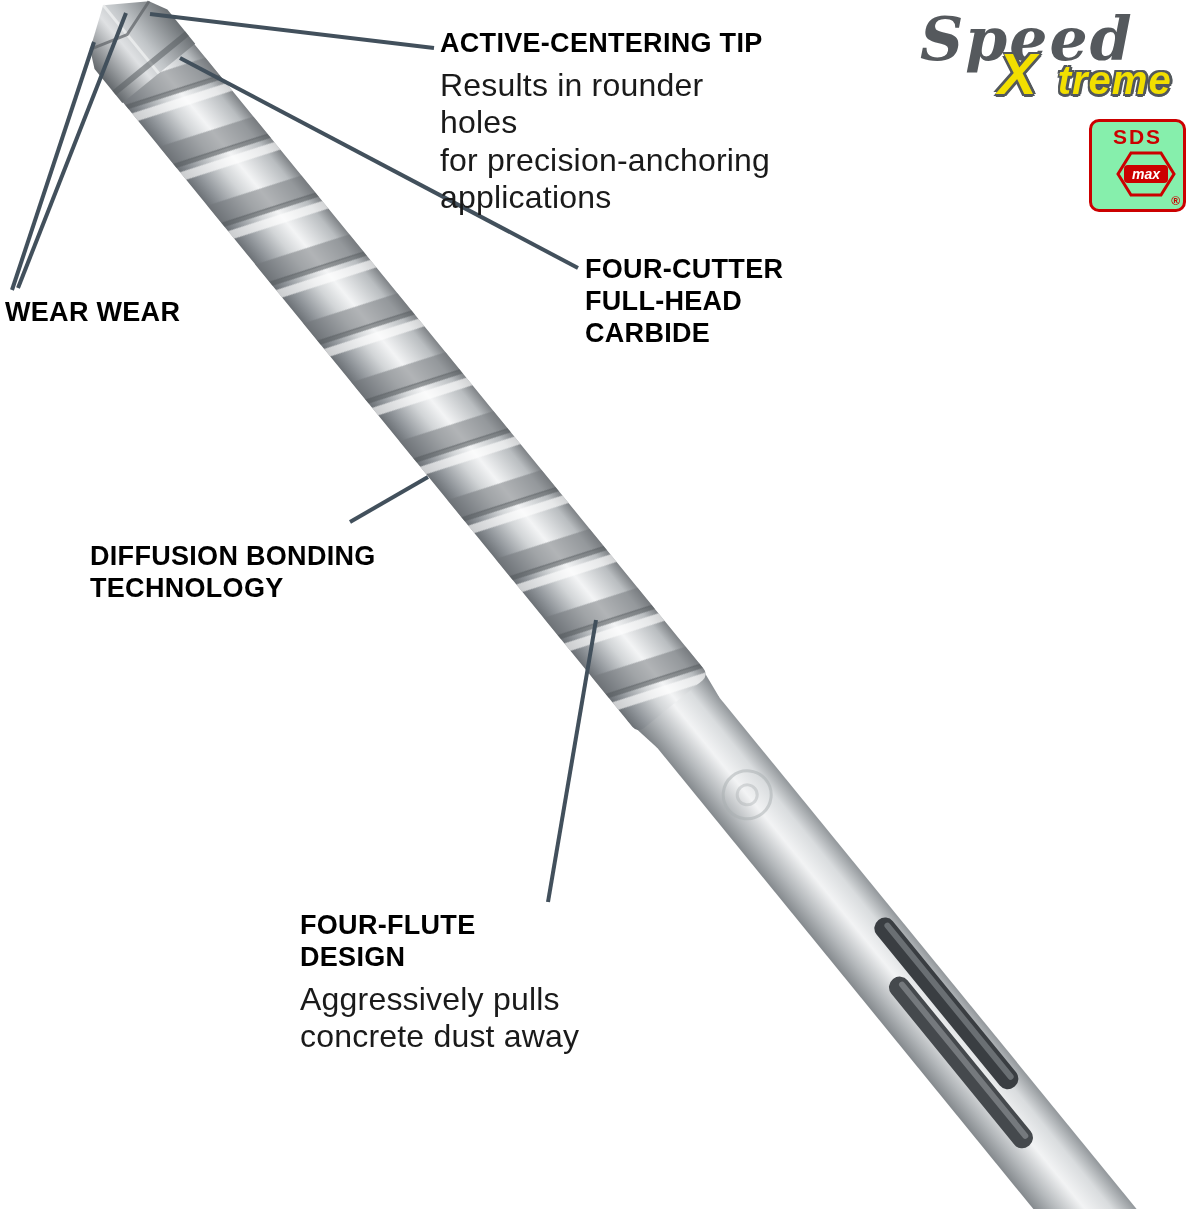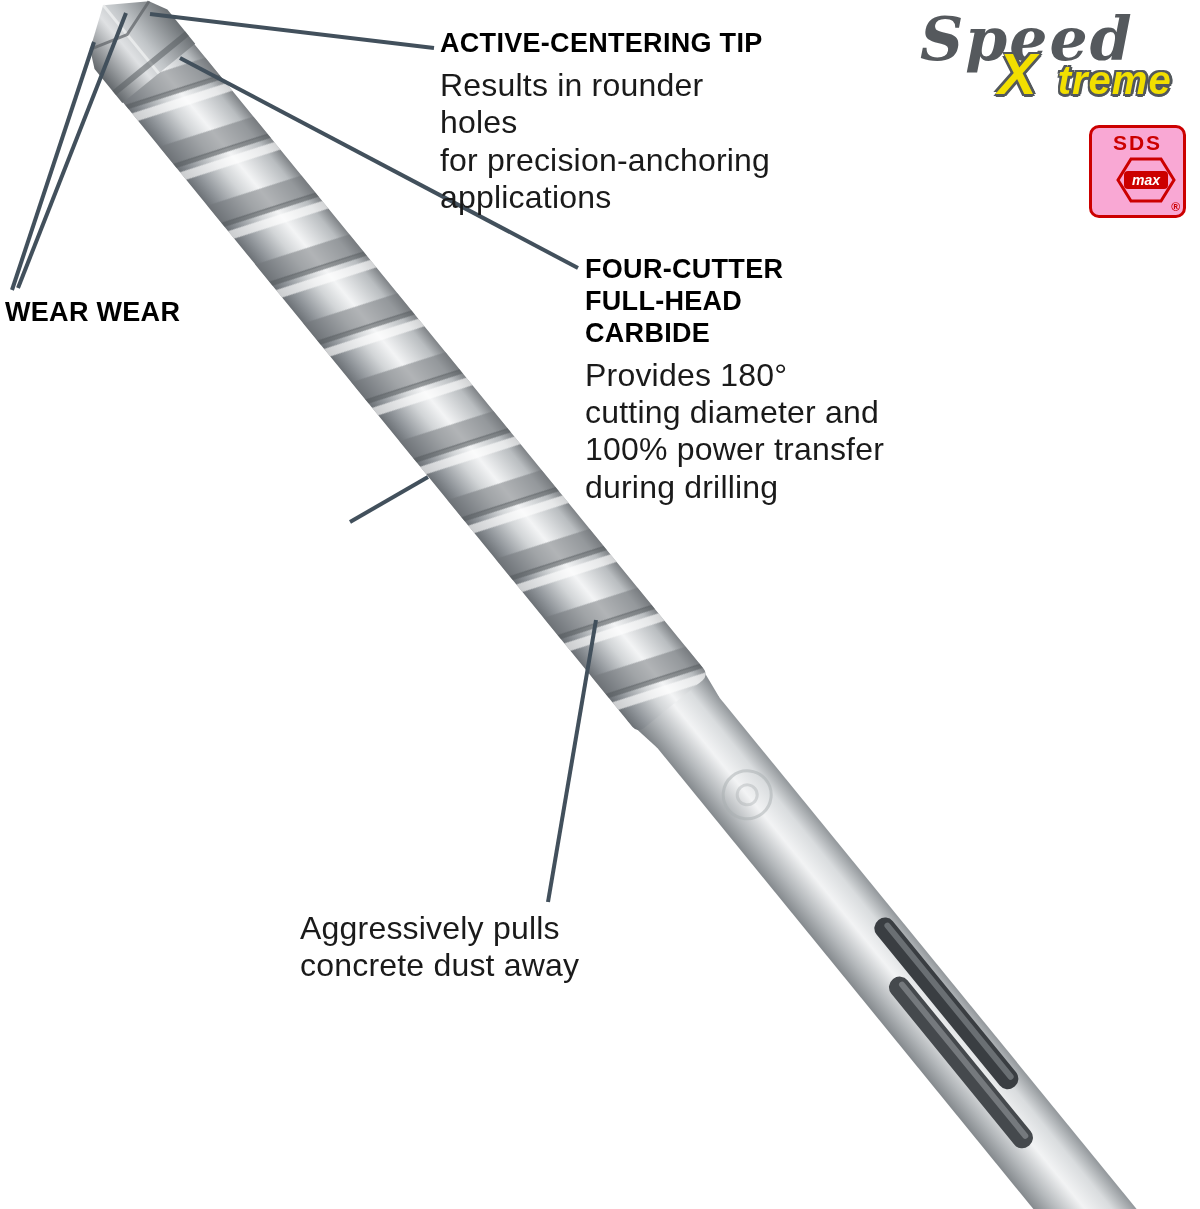--- a/index.html
+++ b/index.html
@@ -48,24 +48,24 @@
     text-shadow: -2px -2px 0 #53585c, 2px -2px 0 #53585c,
                  -2px 2px 0 #53585c, 2px 2px 0 #53585c,
                  0 3px 0 #53585c, 3px 0 0 #53585c;
     white-space: nowrap;
   }
   .brand .xtreme .big  { font-size: 58px; }
   .brand .xtreme .rest { font-size: 40px; padding-left: 20px; }
 
   
   .sds-box {
-    position: absolute; left: 1089px; top: 125px;
+    position: absolute; left: 1089px; top: 119px;
     width: 97px; height: 93px;
     border: 3px solid #cc0000; border-radius: 10px;
-    background: #f9a8d4; text-align: center;
+    background: #86efac; text-align: center;
   }
   .sds-box .sds {
     display: block; margin-top: 3px;
     color: #cc0000; font-weight: 700;
     font-size: 21px; letter-spacing: 2px;
   }
   .sds-box .hex-wrap { display: block; margin-top: 1px; margin-left: 16px; }
   .sds-box .reg {
     position: absolute; right: 3px; bottom: 1px;
     color: #cc0000; font-size: 12px; font-weight: 700;
@@ -169,27 +169,26 @@
   </div>
 
   <div class="callout" id="callout-wear-mark">
     <div class="title">WEAR WEAR</div>
   </div>
 
   <div class="callout" id="callout-four-cutter">
     <div class="title">FOUR-CUTTER
 FULL-HEAD
 CARBIDE</div>
-    <div class="body">Provides 180°
-cutting diameter and
-100% power transfer
-during drilling</div>
   </div>
 
   <div class="callout" id="callout-diffusion">
+    <div class="title">DIFFUSION BONDING
+TECHNOLOGY</div>
   </div>
 
   <div class="callout" id="callout-four-flute">
+    <div class="title">FOUR-FLUTE DESIGN</div>
     <div class="body">Aggressively pulls
 concrete dust away</div>
   </div>
 
 </div>
 
 </body></html>

